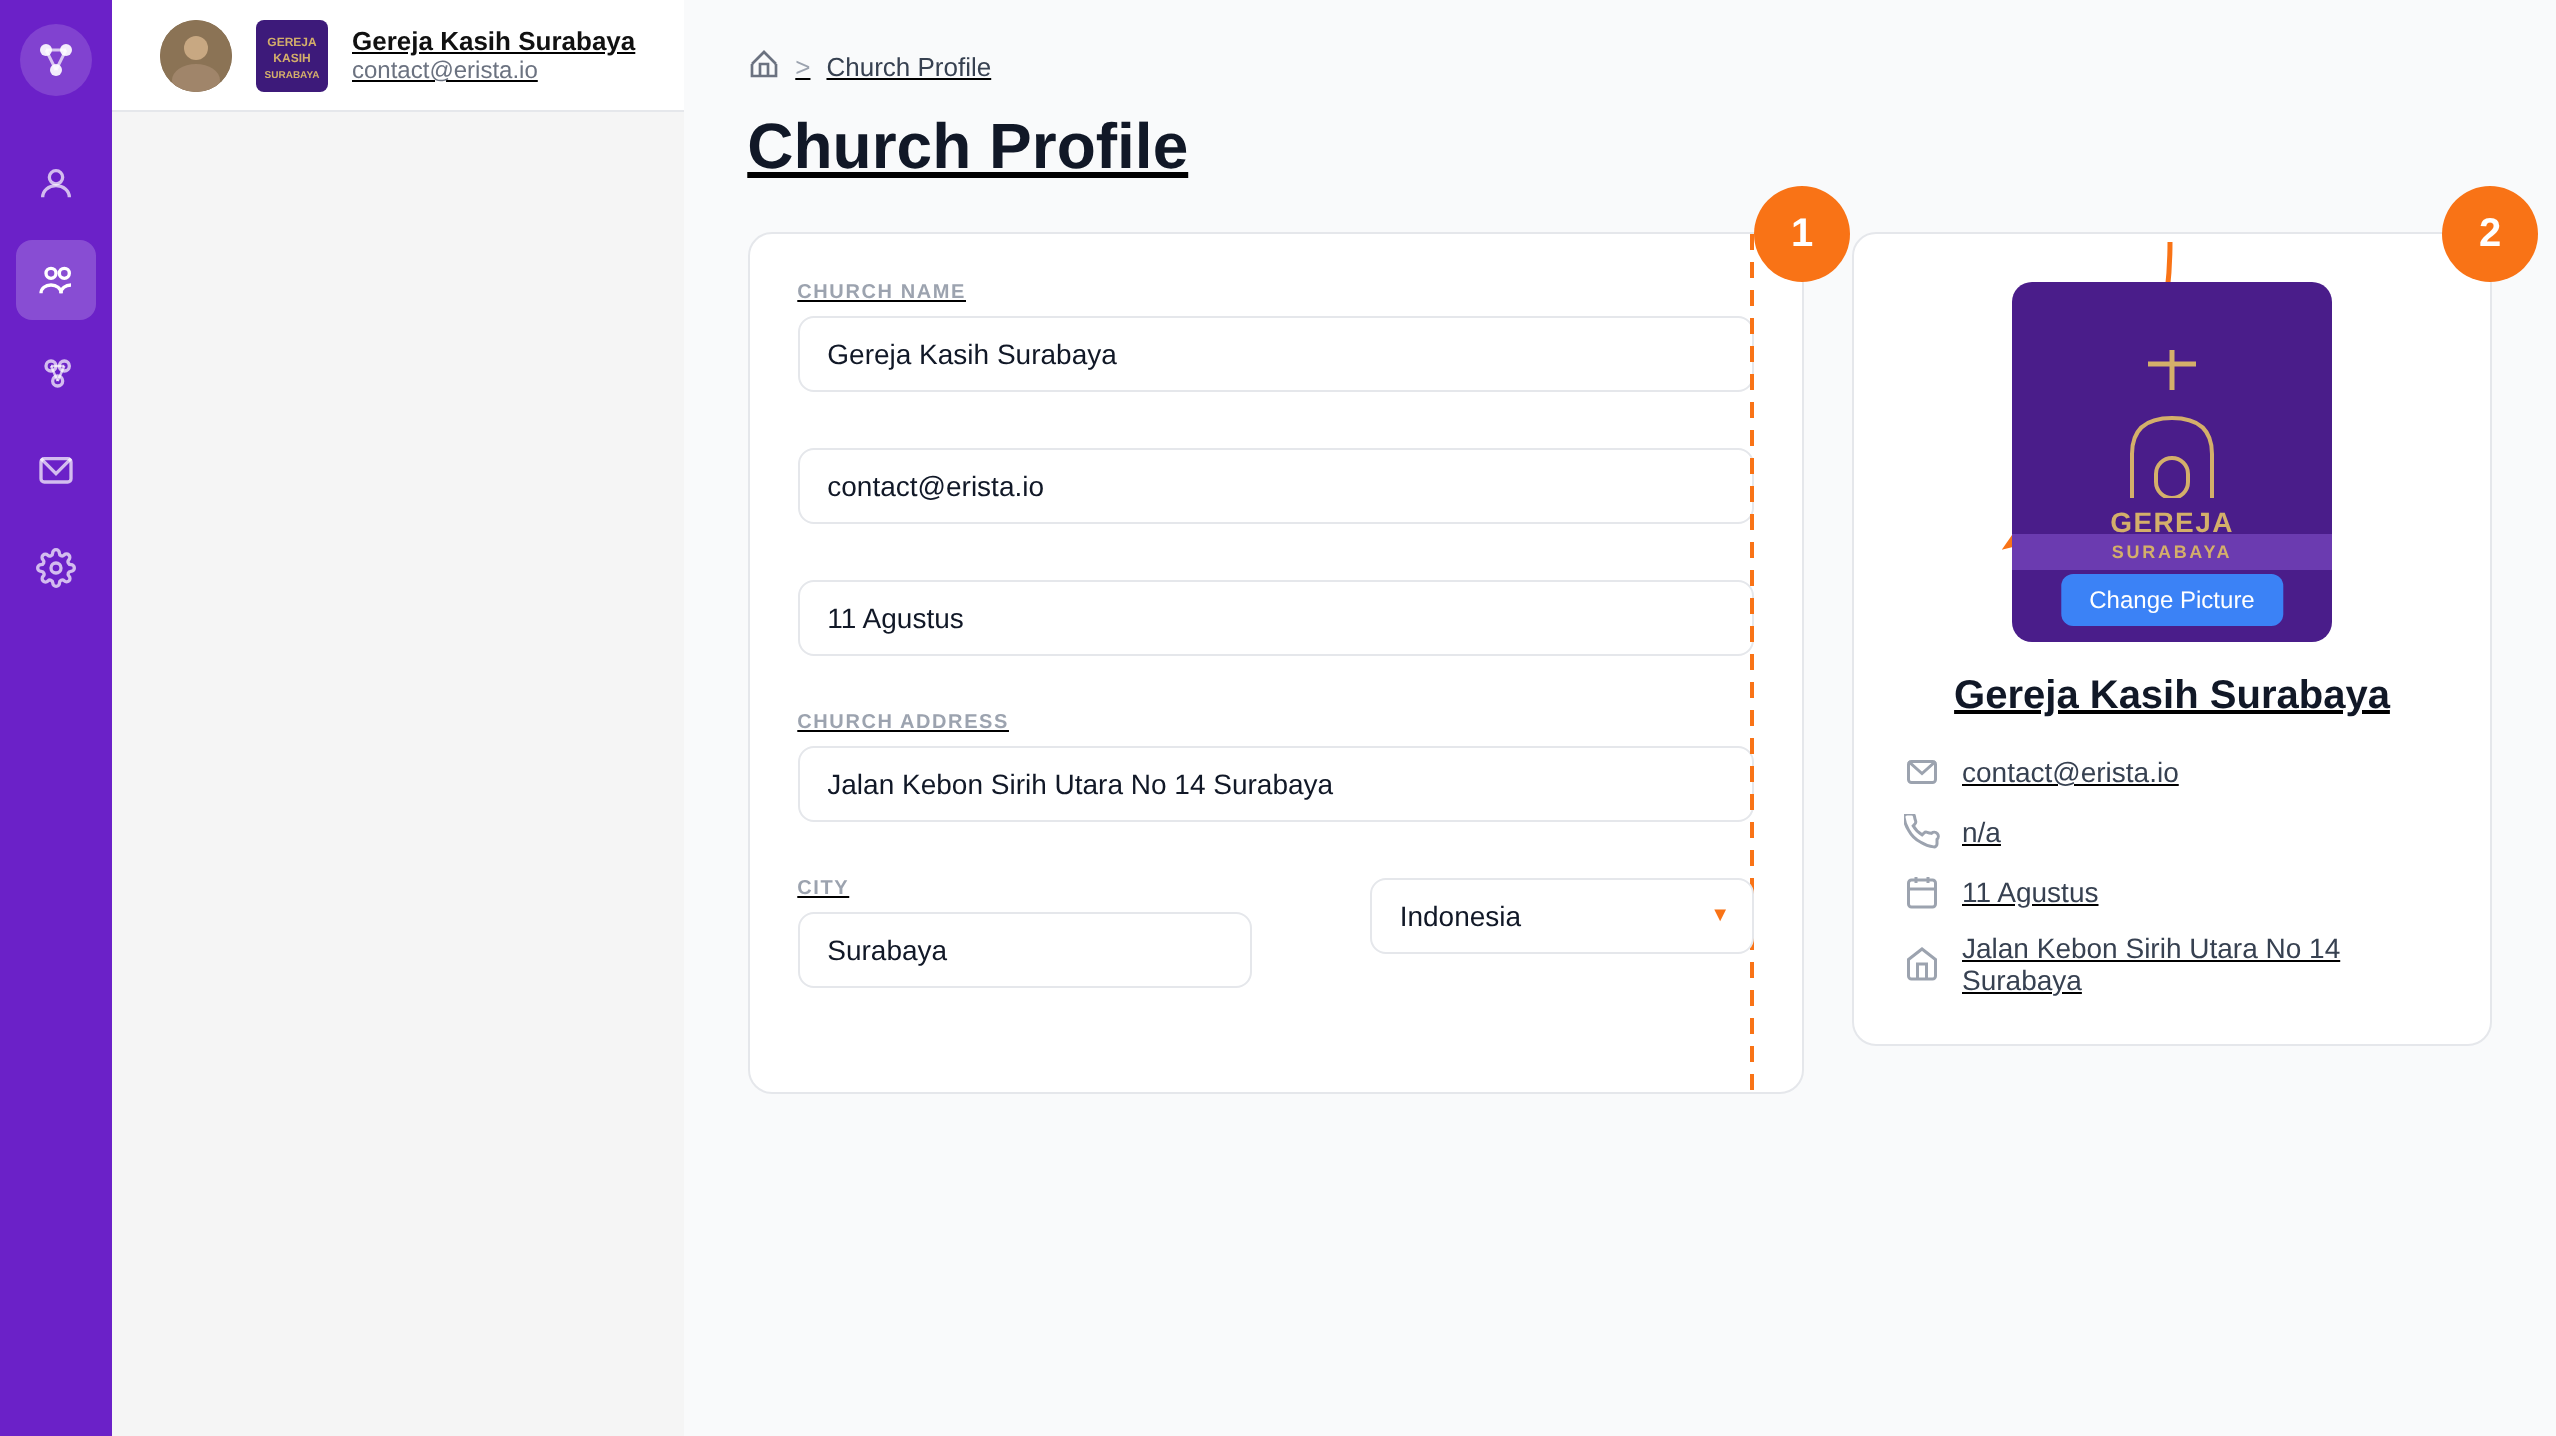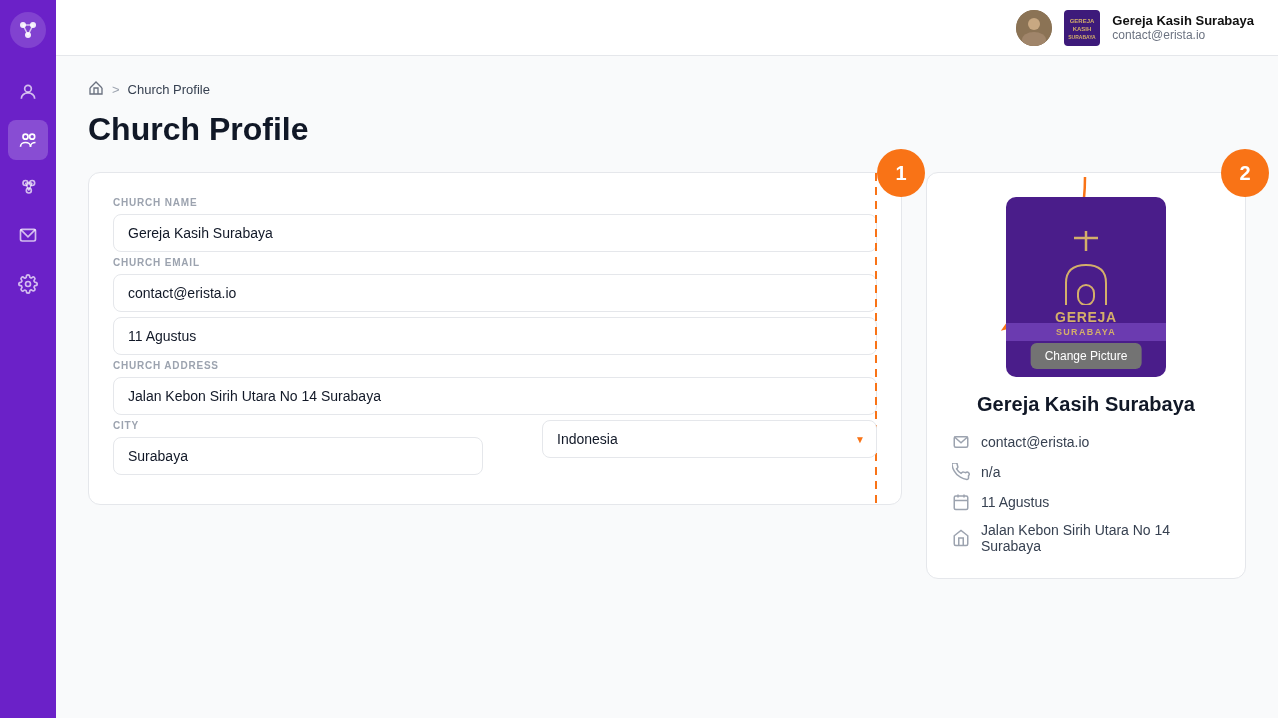--- a/index.html
+++ b/index.html
@@ -34,22 +34,23 @@
     .sidebar-item.active {
       background: rgba(255,255,255,0.2);
       color: #fff;
     }
     .sidebar-item svg { width: 20px; height: 20px; }
 
     
     .main-wrapper {
       flex: 1;
       display: flex;
-      flex-direction: column;
+      flex-direction: row;
       overflow: hidden;
+      text-decoration: underline;
     }
 
     
     .top-header {
       background: #fff;
       border-bottom: 1px solid #e5e7eb;
       height: 56px;
       display: flex;
       align-items: center;
       justify-content: flex-end;
@@ -99,21 +100,21 @@
     
     .form-card {
       background: #fff;
       border-radius: 12px;
       border: 1px solid #e5e7eb;
       padding: 24px;
       flex: 1;
       position: relative;
     }
 
-    .form-group { margin-bottom: 5px; }
+    .form-group { margin-bottom: 28px; }
     .form-label {
       font-size: 10px; font-weight: 700; color: #9ca3af;
       letter-spacing: 0.08em; text-transform: uppercase; margin-bottom: 6px;
       display: block;
     }
     .form-input {
       width: 100%;
       padding: 10px 14px;
       border: 1px solid #e5e7eb;
       border-radius: 8px;
@@ -172,21 +173,21 @@
       border-radius: 10px;
       display: flex; flex-direction: column; align-items: center; justify-content: center;
       position: relative;
       overflow: hidden;
     }
     .change-picture-btn {
       position: absolute;
       bottom: 4px;
       left: 50%;
       transform: translateX(-50%);
-      background: #737373;
+      background: #3b82f6;
       color: #fff;
       font-size: 12px; font-weight: 500;
       padding: 6px 14px;
       border-radius: 6px;
       border: none;
       cursor: pointer;
       white-space: nowrap;
     }
 
     .church-name-display {
@@ -323,21 +324,20 @@
         <div class="dashed-line"></div>
 
         <div class="circle-badge badge-1">1</div>
 
         <div class="form-group">
           <label class="form-label">CHURCH NAME</label>
           <input class="form-input" type="text" value="Gereja Kasih Surabaya" style="">
         </div>
 
         <div class="form-group">
-          <label class="form-label">CHURCH EMAIL</label>
           <input class="form-input" type="text" value="contact@erista.io" style="">
         </div>
 
 
         <div class="form-group">
           <input class="form-input" type="text" value="11 Agustus" style="">
         </div>
 
         <div class="form-group">
           <label class="form-label">CHURCH ADDRESS</label>

